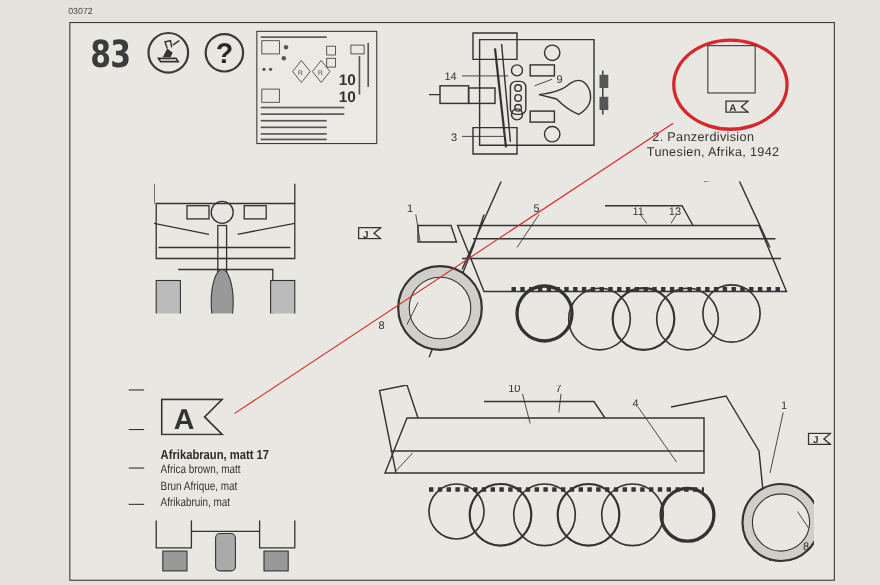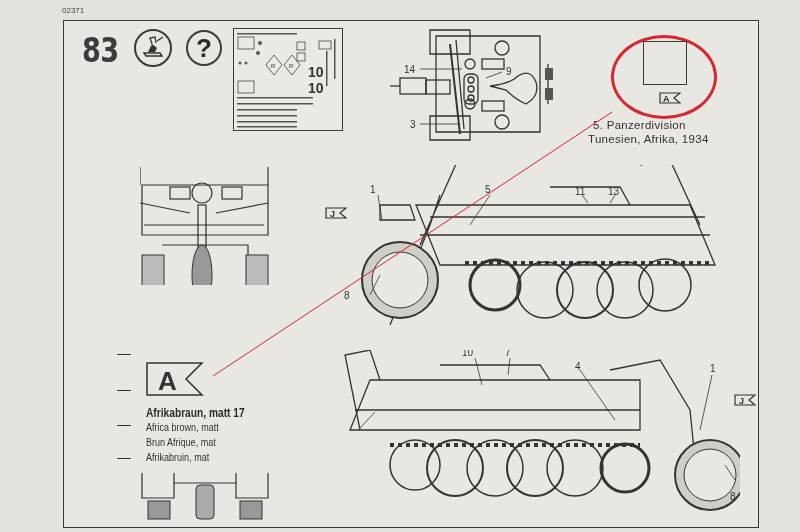--- a/index.html
+++ b/index.html
@@ -17,21 +17,21 @@
   .small-flag{left:659px;top:90px;}
   .unit-text{left:588px;top:118px;font-size:11.5px;line-height:14px;color:#333;letter-spacing:0.3px;text-align:left;}
   .big-flag{left:146px;top:362px;}
   .paint-title{left:146px;top:406px;font-size:12px;font-weight:bold;color:#2c2c2c;transform:scaleX(0.85);transform-origin:left;white-space:nowrap;}
   .paint-line{font-size:11px;color:#333;transform:scaleX(0.82);transform-origin:left;white-space:nowrap;}
   .tick{width:14px;height:1px;background:#333;left:117px;}
 </style>
 </head>
 <body>
 
-<div class="abs page-code">02371</div>
+<div class="abs page-code">03072</div>
 
 <div class="abs frame"></div>
 
 <div class="abs step-num">83</div>
 
 <div class="abs icon-circle glue-icon">
   <svg width="30" height="30" viewBox="0 0 30 30">
     <path d="M6 20 L22 20 L24 23 L8 23 Z" fill="none" stroke="#333" stroke-width="1.5"></path>
     <path d="M10 19 L14 11 L19 15 L17 19 Z" fill="#333"></path>
     <path d="M14 11 L12 5 L17 4 L18 10" fill="none" stroke="#333" stroke-width="1.3"></path>
@@ -121,22 +121,22 @@
 
 <div class="abs red-circle"></div>
 <div class="abs color-square"></div>
 <div class="abs small-flag">
   <svg width="22" height="12" viewBox="0 0 22 12">
     <path d="M1 1 L21 1 L15 6 L21 11 L1 11 Z" fill="none" stroke="#333" stroke-width="1.2"></path>
     <text x="4" y="10" font-size="9" font-weight="bold" fill="#333" font-family="Liberation Sans, sans-serif">A</text>
   </svg>
 </div>
 <div class="abs unit-text">
-  <div style="padding-left:5px;">5. Panzerdivision</div>
-  <div>Tunesien, Afrika, 1934</div>
+  <div style="padding-left:5px;">2. Panzerdivision</div>
+  <div>Tunesien, Afrika, 1942</div>
 </div>
 
 <div class="abs" style="left:140px;top:165px;">
   <svg width="130" height="120" viewBox="0 0 130 120">
     <g stroke="#333" fill="none" stroke-width="1.2">
       <path d="M2 20 L128 20 L128 70 L2 70 Z"></path>
       <path d="M0 2 L0 20 M128 2 L128 20"></path>
       <rect x="30" y="22" width="20" height="12"></rect>
       <rect x="82" y="22" width="20" height="12"></rect>
       <circle cx="62" cy="28" r="10"></circle>

